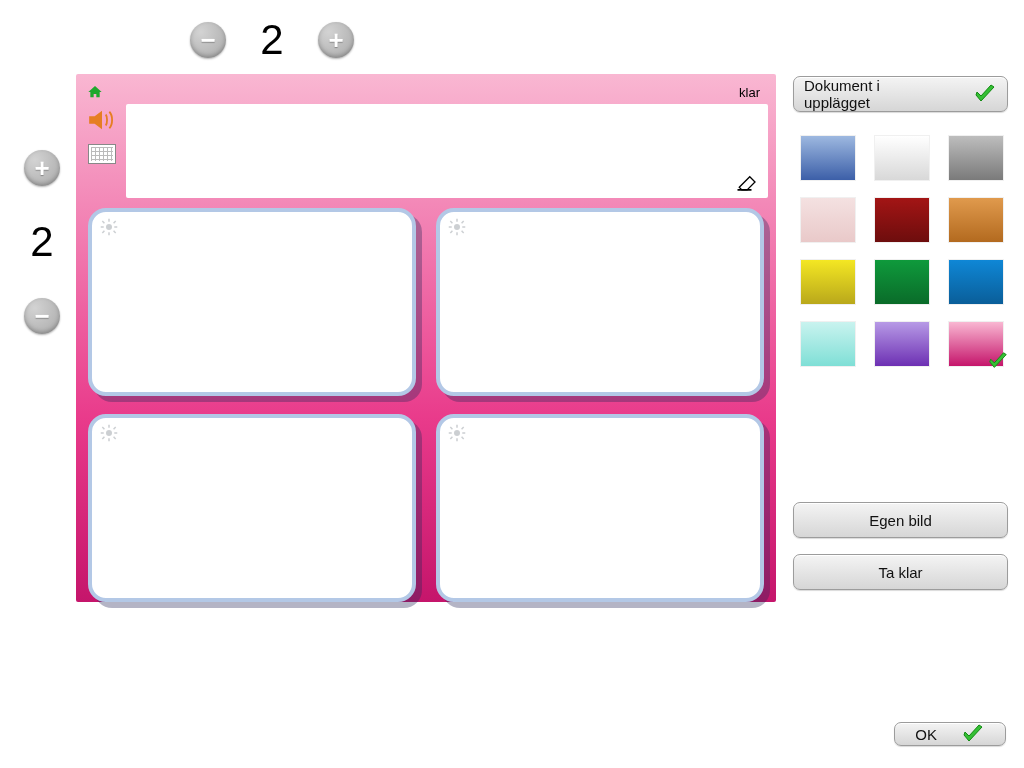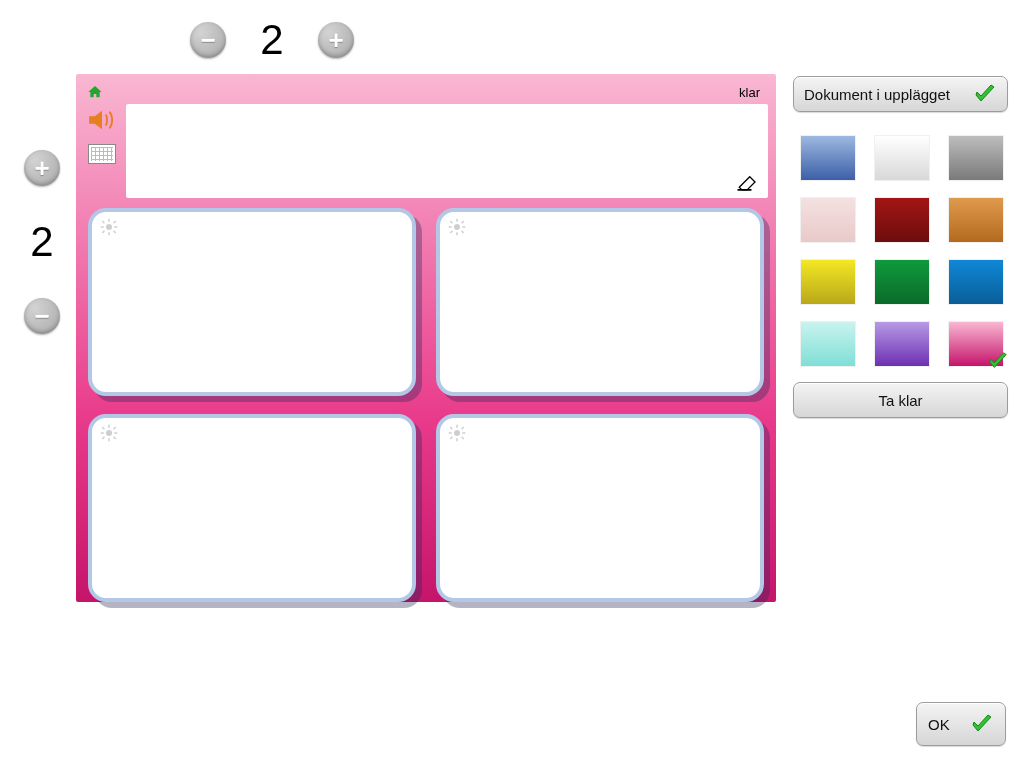--- a/index.html
+++ b/index.html
@@ -154,21 +154,21 @@
     border-radius:7px;
     background:linear-gradient(180deg,#f4f4f4,#d6d6d6);
     border:1px solid #9c9c9c;
     box-shadow:inset 0 1px 0 #fff, 0 1px 1px rgba(0,0,0,.15);
     display:flex;
     align-items:center;
     padding:0 10px;
     font-size:15px;
     color:#111;
     cursor:pointer;
-    gap:4px;
+    gap:12px;
   }
   .pill-btn.center{justify-content:center;}
   .pill-btn .spacer{flex:1;}
 
   .swatch-grid{
     margin-top:24px;
     display:grid;
     grid-template-columns:repeat(3,54px);
     grid-auto-rows:44px;
     gap:18px 20px;
@@ -189,21 +189,21 @@
 
   .own-image-btn{ margin-top:136px; }
   .take-photo-btn{ margin-top:16px; }
 
   
   .bottom-row{
     position:absolute;
     right:18px; bottom:22px;
     display:flex; gap:16px;
   }
-  .bottom-row .pill-btn{ height:44px; min-width:90px; padding:0 11px;}
+  .bottom-row .pill-btn{ height:24px; min-width:90px; padding:0 20px;}
 
   
   .ico{ width:24px;height:24px; }
 </style>
 </head>
 <body>
 
 <div class="top-row">
   <div class="round-btn">
     <span class="sym">−</span>
@@ -353,20 +353,23 @@
       <div class="swatch" style="background: linear-gradient(rgb(15, 135, 214), rgb(10, 94, 153));"></div>
       <div class="swatch" style="background: linear-gradient(rgb(201, 243, 239), rgb(127, 223, 214));"></div>
       <div class="swatch" style="background: linear-gradient(rgb(183, 154, 230), rgb(109, 48, 179));"></div>
       <div class="swatch" style="background: linear-gradient(rgb(249, 183, 210), rgb(197, 21, 107));">
         <span class="tick"><svg viewBox="0 0 24 24" width="22" height="22">
             <path fill="#35bf35" stroke="#118a11" stroke-width="1" d="M3 13l5 6L21 5l-3-2-10 11-4-4z"></path>
           </svg></span>
       </div>
     </div>
 
+  <div class="pill-btn center own-image-btn">
+    <span>Egen bild</span>
+  </div>
   <div class="pill-btn center take-photo-btn">
     <span>Ta klar</span>
   </div>
 </div>
 
 <div class="bottom-row">
   <div class="pill-btn">
     <span>OK</span>
     <span class="spacer"></span>
     <span class="ico">

